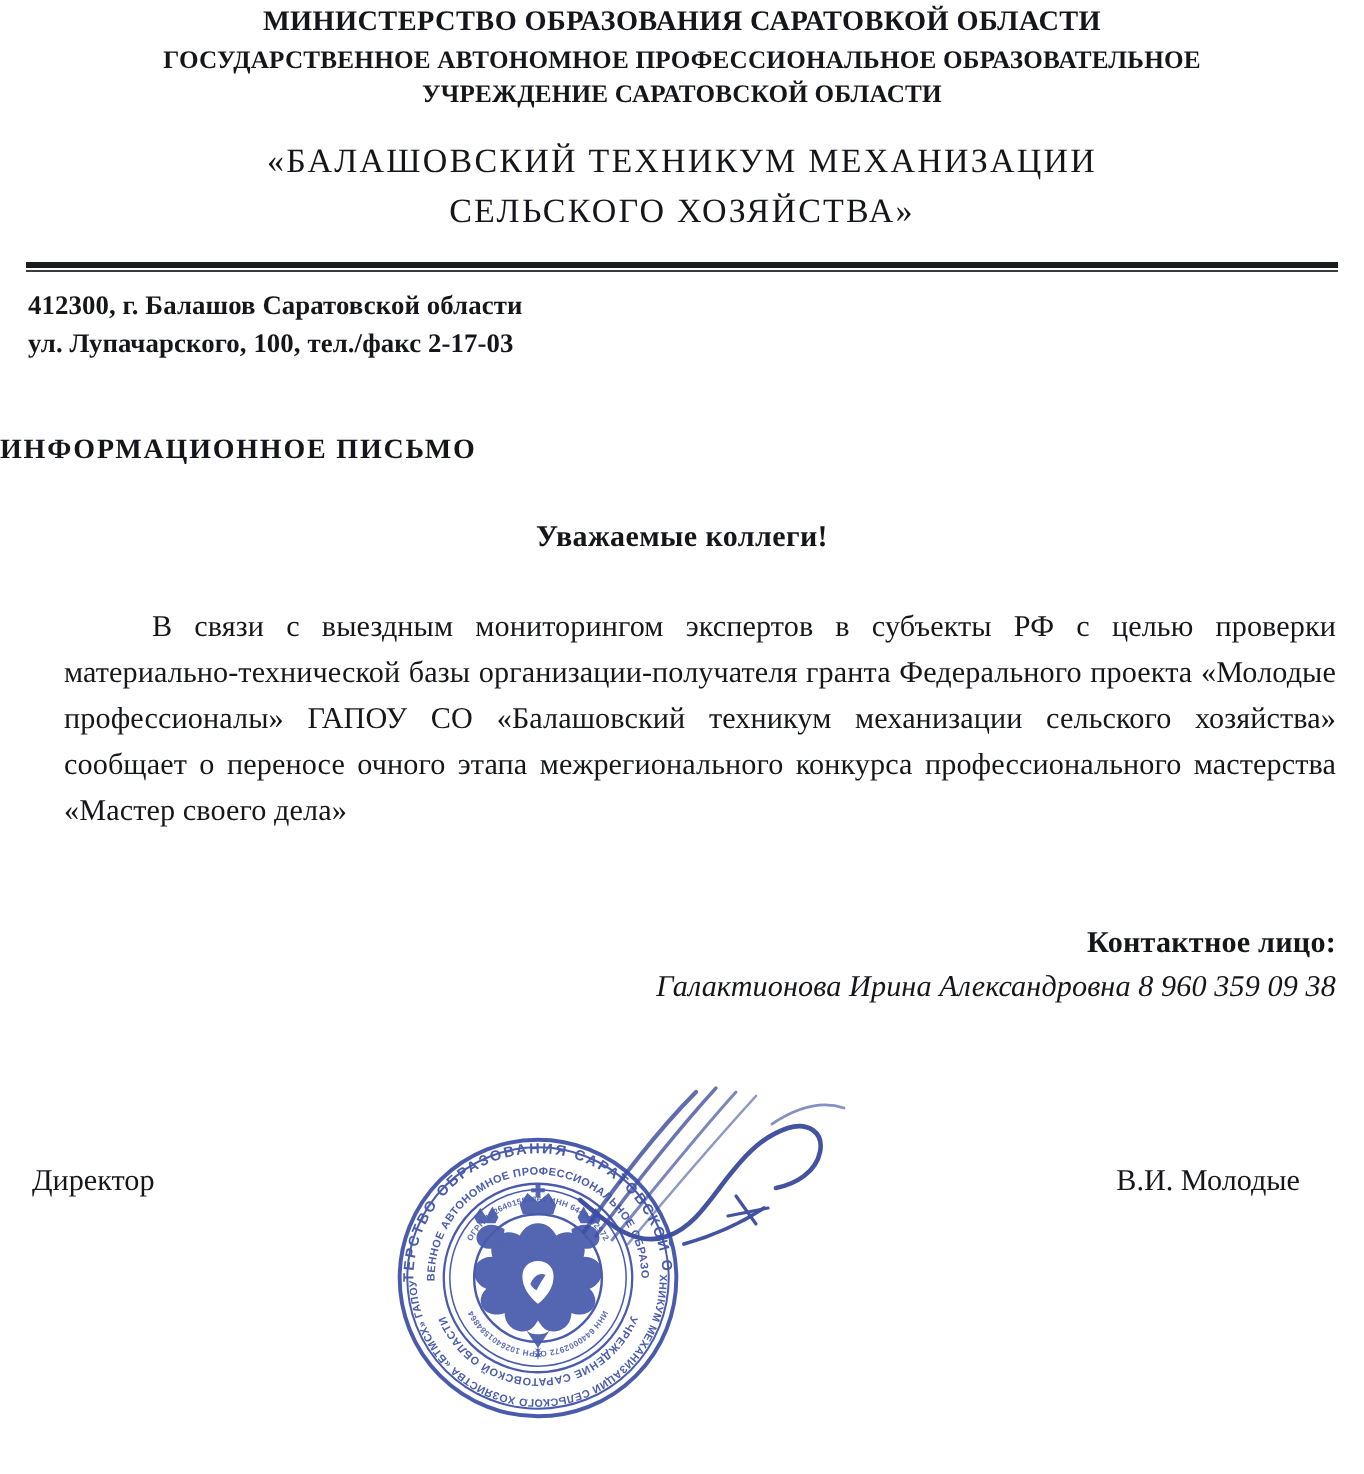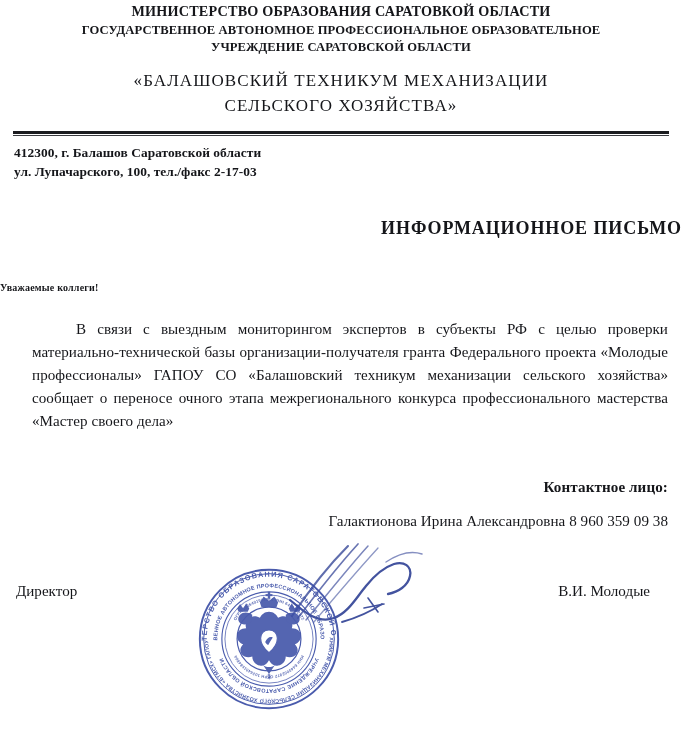--- a/index.html
+++ b/index.html
@@ -76,30 +76,29 @@
     margin: 7px 0 0 14px;
     font-size: 13.4px;
     font-weight: bold;
     line-height: 1.40;
     letter-spacing: 0.05px;
   }
 
   
   .doc-title {
     margin-top: 36px;
-    text-align: right;
-    font-size: 18px;
+    text-align: left;
+    font-size: 14px;
     font-weight: bold;
     letter-spacing: 0.9px;
-    padding-left: 20px;
   }
   .salutation {
-    margin-top: 43px;
-    text-align: left;
-    font-size: 10px;
+    margin-top: 27px;
+    text-align: center;
+    font-size: 15px;
     font-weight: bold;
     letter-spacing: 0.2px;
   }
 
   
   .body-text {
     margin: 25px 14px 0 32px;
     font-size: 15.1px;
     line-height: 1.52;
     text-align: justify;
@@ -117,22 +116,23 @@
     margin: 44px 14px 0 14px;
     font-size: 15.1px;
     line-height: 1.45;
     text-align: right;
   }
   .contact-label {
     font-weight: bold;
     letter-spacing: 0.1px;
   }
   .contact-person {
-    margin-top: 12px;
+    margin-top: 0;
     letter-spacing: 0.05px;
+    font-style: italic;
   }
 
   
   .sign-row {
     position: absolute;
     left: 0;
     right: 0;
     top: 583px;
     height: 26px;
   }

